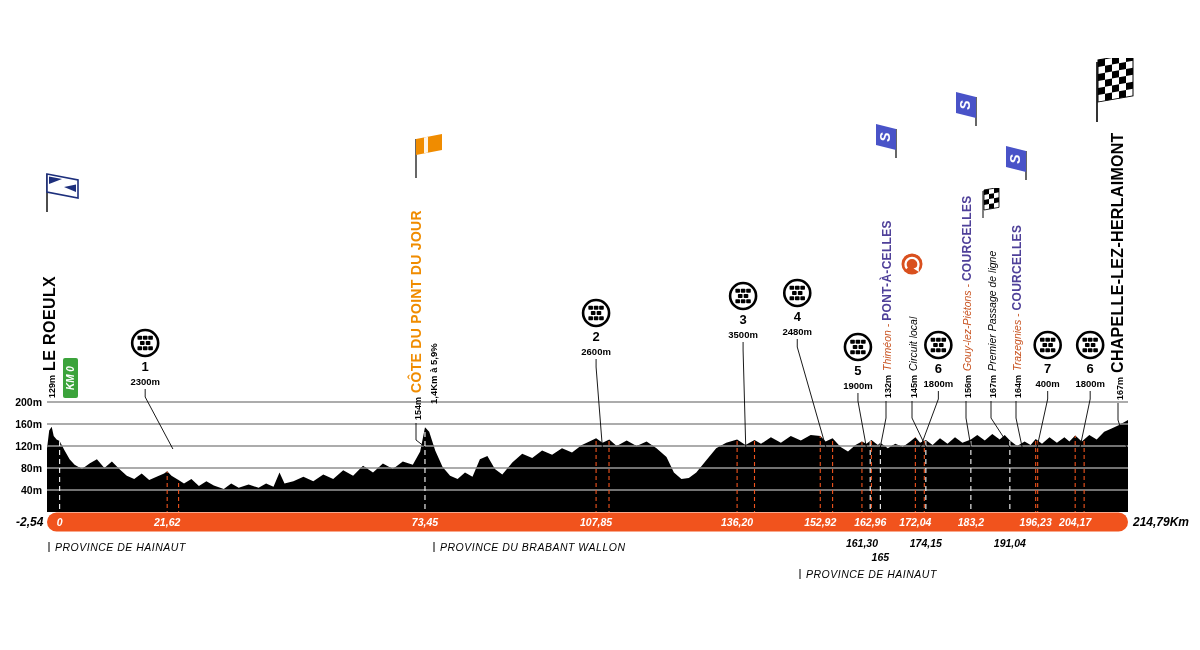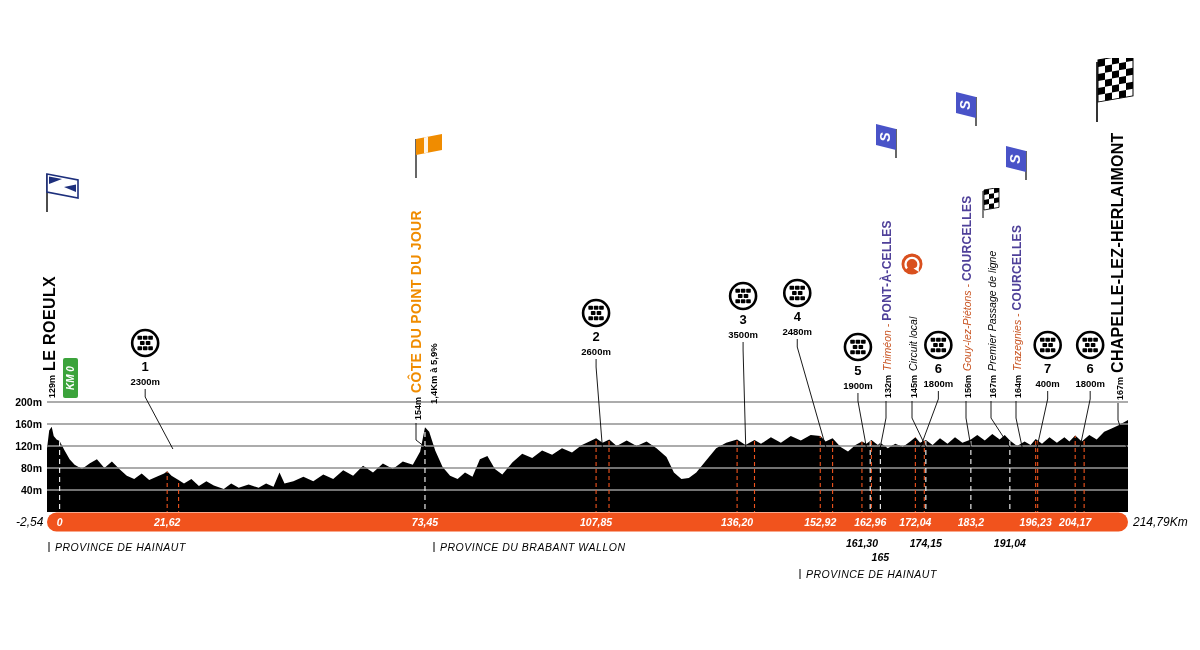--- a/index.html
+++ b/index.html
@@ -14,21 +14,21 @@
   .finish .nm{font-size:16px;font-weight:800;letter-spacing:.3px;color:#000;}
   .climb .nm{font-size:14px;font-weight:800;letter-spacing:.3px;}
   .climb .l2{font-size:9.5px;font-weight:700;color:#000;text-indent:16px;}
   .sprint .town{font-size:10.5px;font-style:italic;}
   .sprint .nm{font-size:12px;font-weight:800;letter-spacing:.3px;}
   .info .nm{font-size:10.5px;font-style:italic;font-weight:400;color:#000;}
   .km0flag{position:absolute;transform-origin:0 0;transform:rotate(-90deg);
            color:#fff;font-size:10px;font-weight:800;font-style:italic;
            padding:2px 8px;border-radius:2px;white-space:nowrap;}
   .icon{position:absolute;}
-  .edgeL,.edgeR{position:absolute;top:515px;font-size:12px;font-weight:400;font-style:italic;color:#000;}
+  .edgeL,.edgeR{position:absolute;top:515px;font-size:12px;font-weight:700;font-style:italic;color:#000;}
   .edgeL{left:16px;} .edgeR{left:1133px;}
 </style>
 </head>
 <body>
 
 <div id="stage">
   <svg id="chart" width="1200" height="650">
       <line x1="47" x2="1128" y1="402" y2="402" stroke="#111" stroke-width="0.7"></line>
       <line x1="47" x2="1128" y1="424" y2="424" stroke="#111" stroke-width="0.7"></line>
       <line x1="47" x2="1128" y1="446" y2="446" stroke="#111" stroke-width="0.7"></line>

